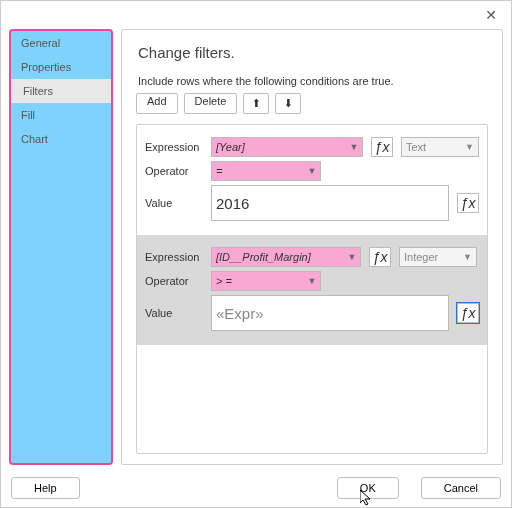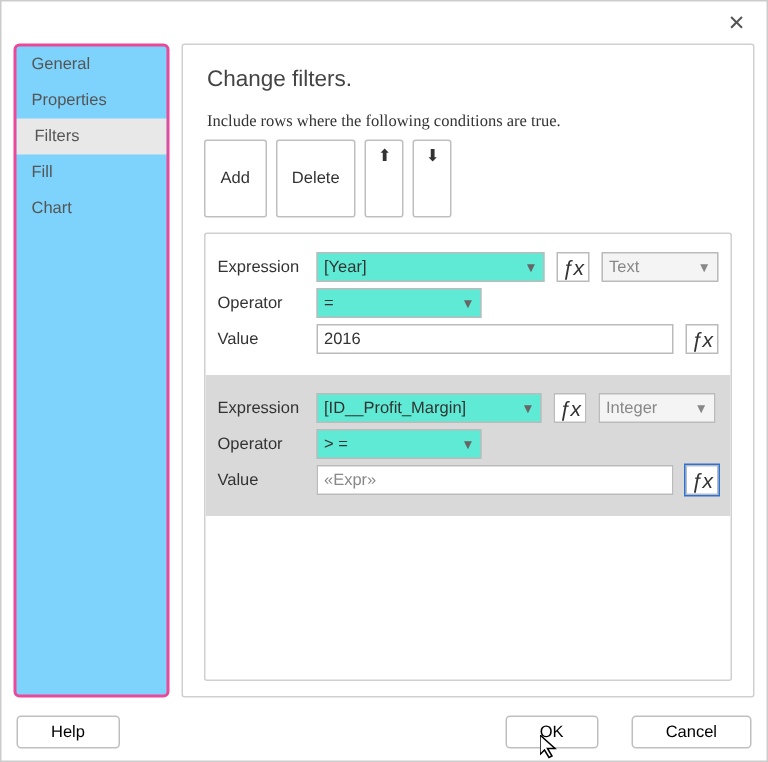--- a/index.html
+++ b/index.html
@@ -7,37 +7,37 @@
 .dialog { width:512px; height:508px; display:flex; flex-direction:column; border:1px solid #ccc; }
 .title-bar { height:28px; display:flex; align-items:center; padding:0 6px 0 10px; font-size:12px; color:#333; }
 .title-bar .spacer { flex:1; }
 .close-x { width:28px; text-align:center; font-size:14px; color:#555; cursor:pointer; }
 .main-area { flex:1; display:flex; gap:8px; padding:0 8px 6px 8px; min-height:0; }
 .sidebar { width:104px; border:2px solid #ec4899; border-radius:4px; background:#7dd3fc; overflow:hidden; }
 .side-item { font-size:11px; color:#555; padding:6px 10px; cursor:pointer; }
 .side-item.sel { background:#e8e8e8;padding-left:12px; }
 .content { flex:1; border:1px solid #d0d0d0; border-radius:2px; display:flex; flex-direction:column; padding:10px 14px; min-width:0; }
 .heading { font-size:15px; color:#444; margin:4px 0 14px 2px; }
-.desc { font-size:11px; color:#333; margin:0 0 6px 2px;font-family:Liberation Serif, serif; }
+.desc { font-size:11px; color:#333; margin:0 0 6px 2px; }
 .toolbar { display:flex; gap:6px; margin-bottom:10px; }
-.btn { border:1px solid #bfbfbf; background:#fff; border-radius:2px; font-size:11px; padding:19px 10px; cursor:pointer; color:#333; }
+.btn { border:1px solid #bfbfbf; background:#fff; border-radius:2px; font-size:11px; padding:1px 10px; cursor:pointer; color:#333; }
 .btn.icon { padding:3px 7px; width:26px; text-align:center; }
 .panel { border:1px solid #cfcfcf; border-radius:2px; flex:1; overflow:auto; }
 .block { padding:8px 8px 10px 8px; }
 .block.grey { background:#d9d9d9; }
 .row { display:flex; align-items:center; gap:8px; margin:4px 0; font-size:11px; color:#333; }
 .row .lab { width:58px; }
-.sel-box { border:1px solid #bbb; background:#5eead4; height:20px; display:flex; align-items:center; min-width:0; }
+.sel-box { border:1px solid #bbb; background:#f9a8d4; height:20px; display:flex; align-items:center; min-width:0;font-style:italic; }
 .sel-box .txt { flex:1; padding:0 4px; font-size:11px; color:#333; white-space:nowrap; overflow:hidden; }
 .sel-box .arrow { width:16px; text-align:center; color:#666; font-size:9px; }
 .fx { border:1px solid #bbb; background:#fff; width:22px; height:20px; display:flex; align-items:center; justify-content:center; font-size:14px; font-style:italic; cursor:pointer; }
 .fx.foc { outline:1px solid #2a72d4; }
 .typecell { border:1px solid #bbb; background:#f4f4f4; height:20px; display:flex; align-items:center; color:#888; font-size:11px; padding:0 4px; }
 .typecell .arrow { margin-left:auto; font-size:9px; }
-.valinput { border:1px solid #bbb; height:20px; flex:1; font-size:11px; padding:0 4px; background:#fff; color:#333; }
+.valinput { border:1px solid #bbb; height:36px; flex:1; font-size:15px; padding:0 4px; background:#fff; color:#333; }
 .valinput.expr { color:#888; }
 .footer { display:flex; padding:6px 10px 8px 10px; gap:22px; align-items:center; }
 .footer .spacer { flex:1; }
 .fbtn { border:1px solid #bfbfbf; border-radius:3px; background:#fff; font-size:11px; padding:4px 22px; cursor:pointer; }
 .cursor { position:fixed; left:360px; top:490px; pointer-events:none; }
 </style>
 </head>
 <body>
 
 <div class="dialog">

